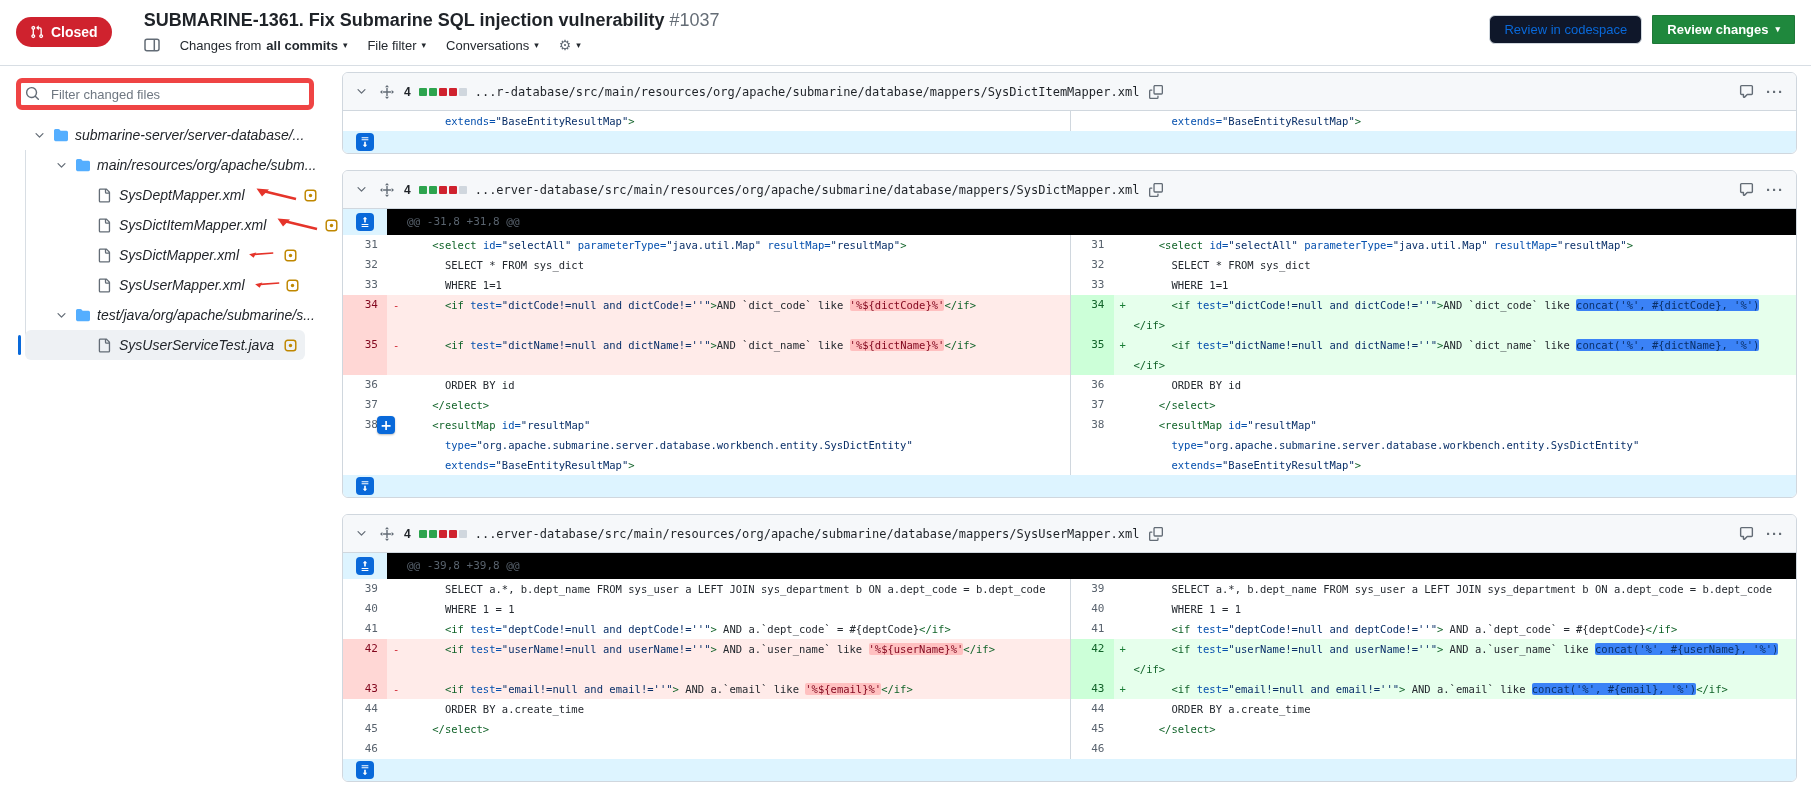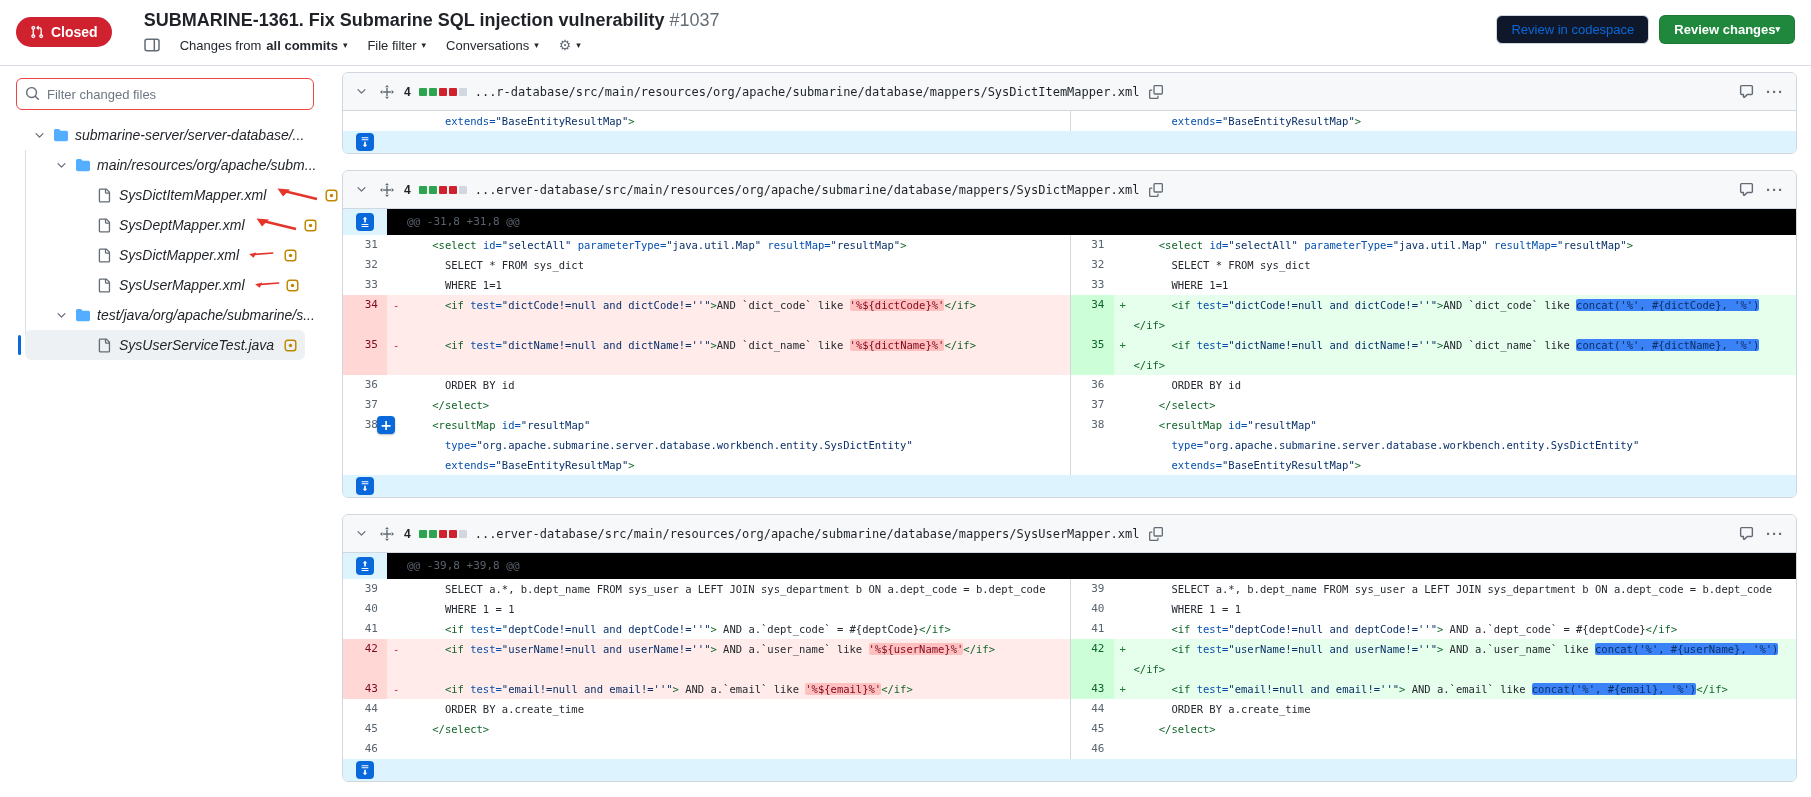--- a/index.html
+++ b/index.html
@@ -18,27 +18,27 @@
   .pr-number { color:#656d76; font-weight:400; }
   .pr-toolbar { display:flex; align-items:center; gap:20px; margin-top:7px; font-size:13px; color:#24292f; }
   .menu-item { display:inline-flex; align-items:center; gap:5px; cursor:pointer; }
   .menu-item b { font-weight:700; }
   .caret { font-size:9px; color:#24292f; line-height:1; }
   .tb-icon { background:none; border:none; padding:0; cursor:pointer; display:inline-flex; color:#636c76; }
   .topbar-actions { position:absolute; right:16px; top:15px; display:flex; gap:10px; }
   .btn-codespace { background:#0f172a; border:1px solid #d0d7de; color:#0969da; font-size:13px; font-weight:500;
     border-radius:6px; padding:6px 14px; cursor:pointer; }
   .btn-review { background:#1f883d; border:1px solid rgba(27,31,36,.15); color:#fff; font-size:13px; font-weight:600;
-    border-radius:6px; padding:4px 14px; cursor:pointer; display:inline-flex; align-items:center; }
+    border-radius:1px; padding:4px 14px; cursor:pointer; display:inline-flex; align-items:center; gap:7px; }
   .btn-review .caret { color:#fff; }
   
   .layout { display:flex; height:730px; }
   .sidebar { width:330px; flex:none; padding-top:12px; }
   .filter-box { position:relative; margin:0 16px 10px 16px; }
-  .filter-box input { width:100%; height:32px; border:1px solid #ef4444; border-radius:6px;
+  .filter-box input { width:100%; height:32px; border:5px solid #ef4444; border-radius:6px;
     padding:0 10px 0 30px; font-size:13px; color:#1f2328; background:#fff; outline:none;
     font-family:"Liberation Sans","DejaVu Sans",sans-serif; }
   .filter-box input::placeholder { color:#6e7781; }
   .filter-box .search-ic { position:absolute; left:9px; top:8px; }
   .tree { position:relative; padding:0 17px;font-style:italic; }
   .tree::before { content:""; position:absolute; left:25px; top:30px; height:196px; width:1px; background:#d8dee4; }
   .tree-row { position:relative; display:flex; align-items:center; gap:6px; height:30px; margin:0 8px;
     padding-right:8px; border-radius:6px; cursor:pointer; }
   .tree-row.selected { background:#eef1f4; }
   .tree-row.selected::before { content:""; position:absolute; left:-7px; top:5px; bottom:5px; width:3px;
@@ -180,40 +180,40 @@
     <span class="tw-label">main/resources/org/apache/subm...</span>
 
   </div>
         <div class="tree-row" style="padding-left: 52px;">
     <span class="tw-chevron hidden-chev"></span>
     <span class="tw-icon">
             <svg width="14" height="15" viewBox="0 0 16 16">
               <path fill="#636c76" d="M2 1.75C2 .784 2.784 0 3.75 0h6.586c.464 0 .909.184 1.237.513l2.914 2.914c.329.328.513.773.513 1.237v9.586A1.75 1.75 0 0 1 13.25 16h-9.5A1.75 1.75 0 0 1 2 14.25Zm1.75-.25a.25.25 0 0 0-.25.25v12.5c0 .138.112.25.25.25h9.5a.25.25 0 0 0 .25-.25V6h-2.75A1.75 1.75 0 0 1 9 4.25V1.5Zm6.75.062V4.25c0 .138.112.25.25.25h2.688l-2.938-2.938Z"></path>
             </svg>
           </span>
-    <span class="tw-label">SysDictItemMapper.xml</span>
+    <span class="tw-label">SysDeptMapper.xml</span>
     <span class="tw-arrow-slot"><svg class="tw-arrow" width="44" height="17" viewBox="0 0 44 17">
               <path d="M42 14 L11 6.5" stroke="#e5342a" stroke-width="2.6" fill="none"></path>
               <path d="M2.5 3.5 L15 4.5 L8 11.5 Z" fill="#e5342a"></path>
             </svg></span>
     <span class="tw-status">
       <svg width="13" height="13" viewBox="0 0 16 16">
               <rect x="1.5" y="1.5" width="13" height="13" rx="3" fill="none" stroke="#bf8700" stroke-width="1.8"></rect>
               <circle cx="8" cy="8" r="2.1" fill="#bf8700"></circle>
             </svg>
     </span>
   </div>
         <div class="tree-row" style="padding-left: 52px;">
     <span class="tw-chevron hidden-chev"></span>
     <span class="tw-icon">
             <svg width="14" height="15" viewBox="0 0 16 16">
               <path fill="#636c76" d="M2 1.75C2 .784 2.784 0 3.75 0h6.586c.464 0 .909.184 1.237.513l2.914 2.914c.329.328.513.773.513 1.237v9.586A1.75 1.75 0 0 1 13.25 16h-9.5A1.75 1.75 0 0 1 2 14.25Zm1.75-.25a.25.25 0 0 0-.25.25v12.5c0 .138.112.25.25.25h9.5a.25.25 0 0 0 .25-.25V6h-2.75A1.75 1.75 0 0 1 9 4.25V1.5Zm6.75.062V4.25c0 .138.112.25.25.25h2.688l-2.938-2.938Z"></path>
             </svg>
           </span>
-    <span class="tw-label">SysDeptMapper.xml</span>
+    <span class="tw-label">SysDictItemMapper.xml</span>
     <span class="tw-arrow-slot"><svg class="tw-arrow" width="44" height="17" viewBox="0 0 44 17">
               <path d="M42 14 L11 6.5" stroke="#e5342a" stroke-width="2.6" fill="none"></path>
               <path d="M2.5 3.5 L15 4.5 L8 11.5 Z" fill="#e5342a"></path>
             </svg></span>
     <span class="tw-status">
       <svg width="13" height="13" viewBox="0 0 16 16">
               <rect x="1.5" y="1.5" width="13" height="13" rx="3" fill="none" stroke="#bf8700" stroke-width="1.8"></rect>
               <circle cx="8" cy="8" r="2.1" fill="#bf8700"></circle>
             </svg>
     </span>

